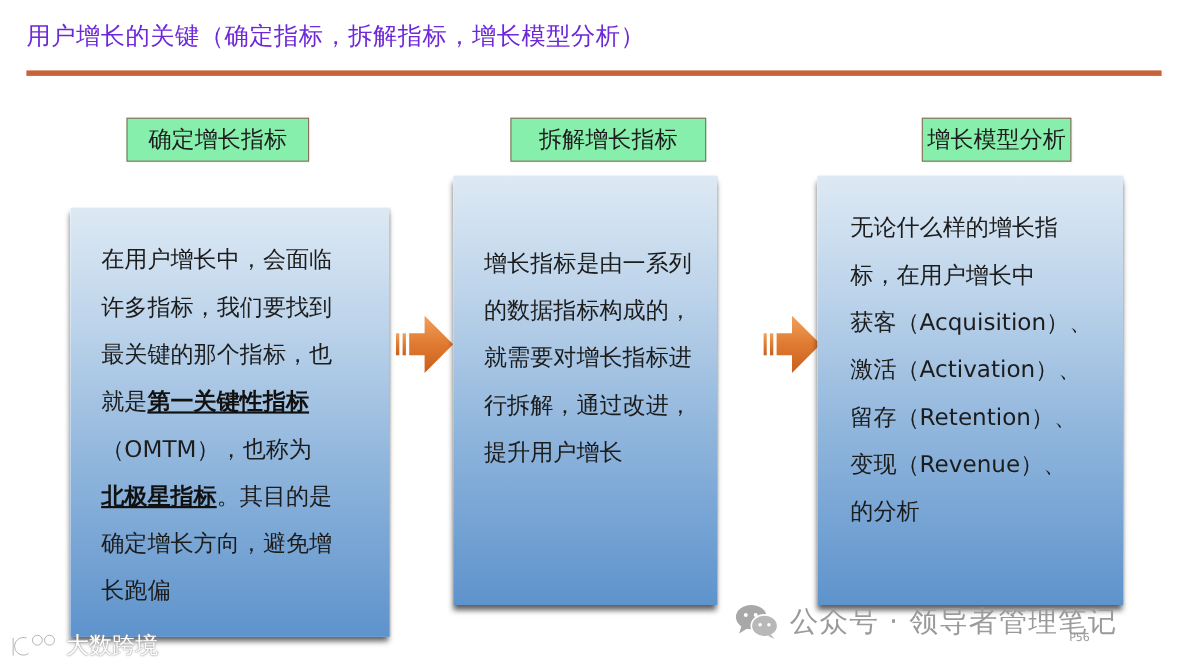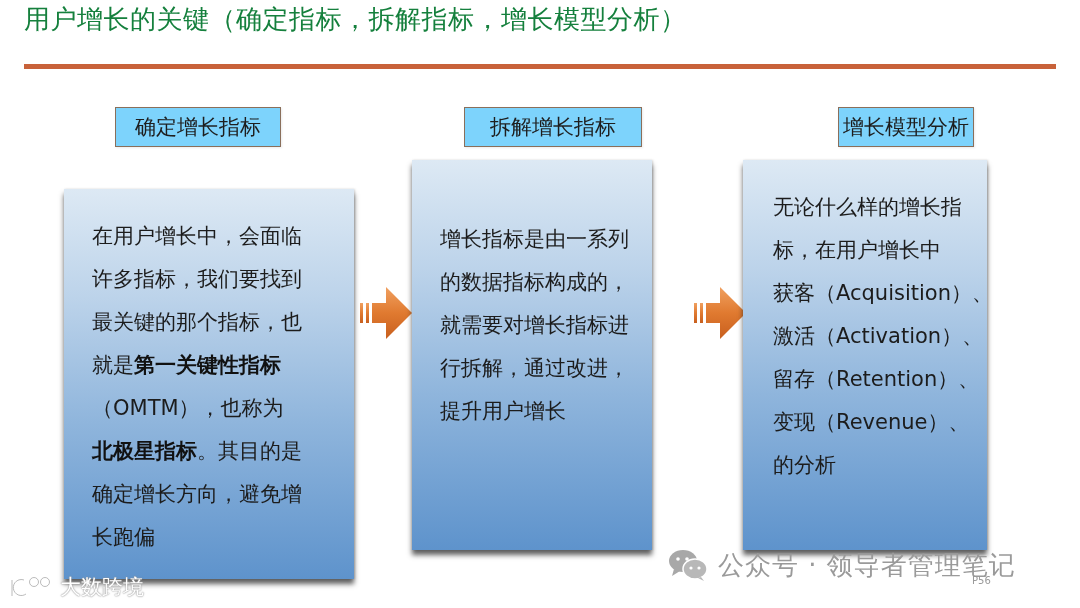--- a/index.html
+++ b/index.html
@@ -1,42 +1,42 @@
 <!DOCTYPE html>
 <html><head>
   <meta charset="utf-8">
   <style>
     html, body { margin: 0; padding: 0; }
     body {
       width: 1080px; height: 608px; background: #ffffff; position: relative; overflow: hidden;
       font-family: "DejaVu Sans", "Liberation Sans", sans-serif; color: #1a1a1a;
     }
     .title {
-      position: absolute; left: 24px; top: 2px; font-size: 26px; color: #15803d;
+      position: absolute; left: 24px; top: 18px; font-size: 22px; color: #6d28d9;
       letter-spacing: 0.5px; white-space: nowrap;
     }
     .rule {
       position: absolute; left: 24px; top: 64px; width: 1032px; height: 5px; background: #c8623a;
     }
     .label-box {
       position: absolute; top: 107px; height: 40px; border: 1.5px solid #8a6f5b;
-      background: #7dd3fc; box-sizing: border-box; display: flex; align-items: center;
+      background: #86efac; box-sizing: border-box; display: flex; align-items: center;
       justify-content: center; font-size: 21px; color: #1e1e1e; white-space: nowrap;
       box-shadow: 1px 1px 2px rgba(0,0,0,0.08);
     }
     .card {
       position: absolute; top: 160px; height: 390px; box-sizing: border-box;
       background: linear-gradient(180deg, #dde9f4 0%, #bcd3ea 28%, #8fb5dc 60%, #5e93cc 100%);
       box-shadow: 0 5px 5px rgba(30,30,30,0.7), 1px 0 2px rgba(0,0,0,0.15);
     }
     .card-text {
       position: absolute; font-size: 21px; line-height: 43px; color: #1c1c1c;
       white-space: nowrap;
     }
-    .card-text b { font-weight: bold; color: #111; }
+    .card-text b { font-weight: bold; color: #111; text-decoration: underline; }
     .arrow { position: absolute; top: 283px; width: 52px; height: 60px; }
     .wm-right {
       position: absolute; left: 668px; top: 548px; font-size: 26px; color: #9a9a9a;
       display: flex; align-items: flex-start; white-space: nowrap; letter-spacing: 1px;
     }
     .wm-right .wechat { width: 40px; height: 34px; margin-right: 10px; }
     .page-no {
       position: absolute; left: 972px; top: 575px; font-size: 10px; color: #999;
     }
     .wm-left {
@@ -103,21 +103,21 @@
     </linearGradient>
   </defs>
   <rect x="0" y="20" width="3" height="20" fill="url(#ag2)"></rect>
   <rect x="6" y="20" width="3" height="20" fill="url(#ag2)"></rect>
   <polygon points="12,20 26,20 26,4 52,30 26,56 26,40 12,40" fill="url(#ag2)"></polygon>
 </svg>
 
 <div class="label-box" style="left:838px; width:136px;">
   <span>增长模型分析</span>
 </div>
-<div class="card" style="left:743px; width:244px;">
+<div class="card" style="left:743px; width:278px;">
   <div class="card-text" style="left:30px; top:26px;">
       <div><span>无论什么样的增长指</span></div>
       <div><span>标，在用户增长中</span></div>
       <div><span>获客（Acquisition）、</span></div>
       <div><span>激活（Activation）、</span></div>
       <div><span>留存（Retention）、</span></div>
       <div><span>变现（Revenue）、</span></div>
       <div><span>的分析</span></div>
     </div>
 </div>

